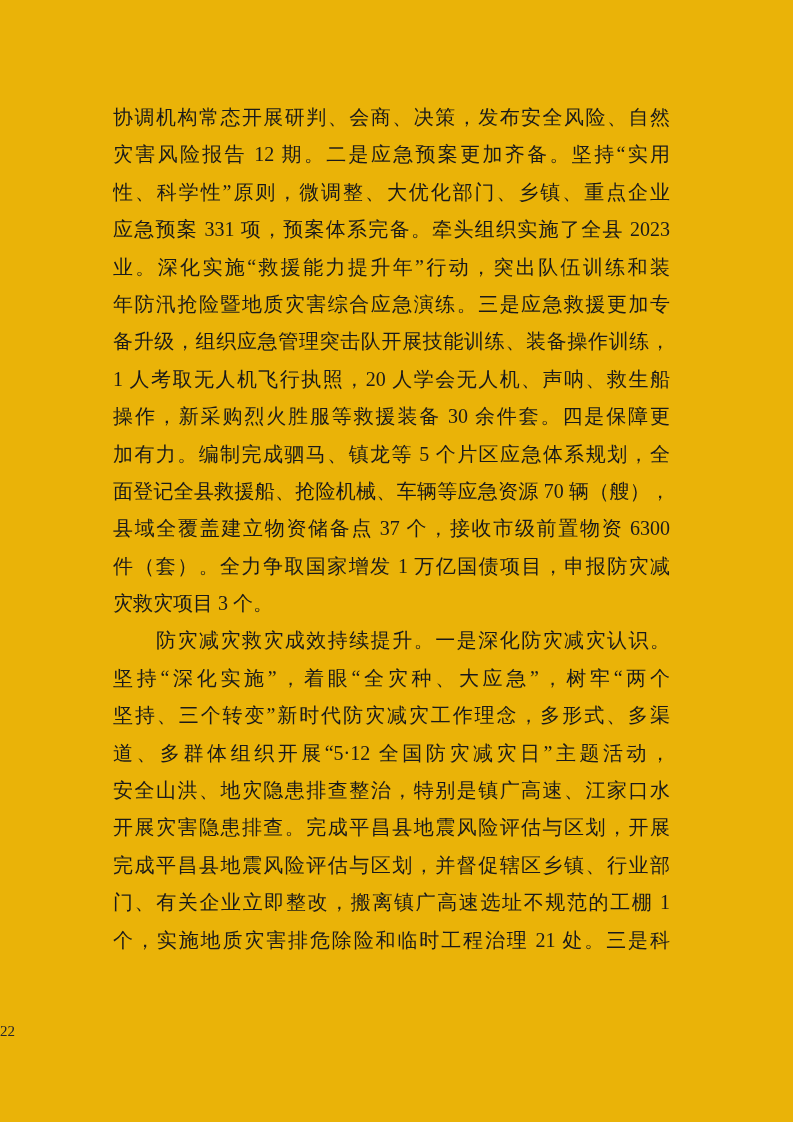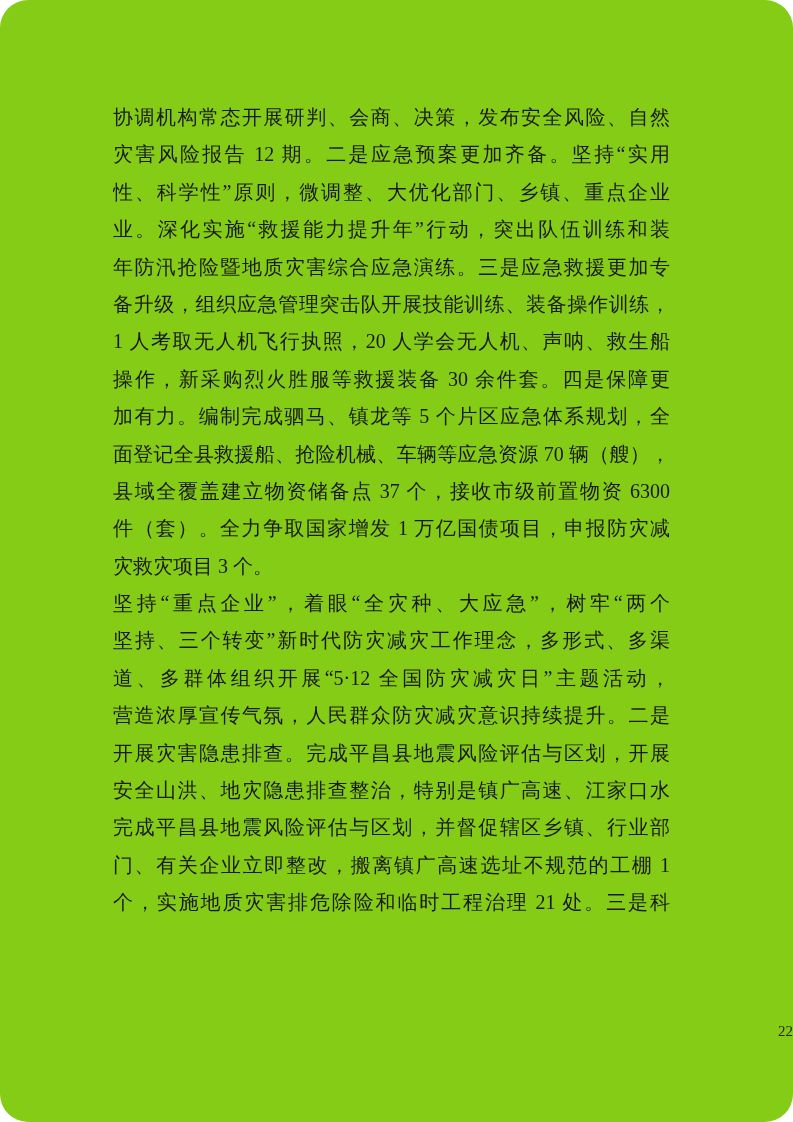--- a/index.html
+++ b/index.html
@@ -12,23 +12,22 @@
     height: 1122px;
     position: relative;
     font-family: "Liberation Serif", "DejaVu Serif", serif;
   }
   .page {
     position: absolute;
     left: 0;
     top: 0;
     width: 793px;
     height: 1122px;
-    background: #84cc16;
+    background: #eab308;
     overflow: hidden;
-    border-radius: 28px;
   }
   .body-text {
     position: absolute;
     left: 113px;
     top: 99px;
     width: 557px;
     color: #1a1a1a;
     font-size: 20px;
     line-height: 37.4px;
   }
@@ -44,48 +43,49 @@
     text-align-last: left;
   }
   .line.indent {
     text-indent: 2.15em;
   }
   .page-number {
     position: absolute;
     left: 0;
     top: 1021px;
     width: 793px;
-    text-align: right;
+    text-align: left;
     font-size: 15px;
     line-height: 20px;
     color: #24242c;
   }
 </style>
 </head>
 <body>
 
 <div class="page">
   <div class="body-text">
     <div class="line">协调机构常态开展研判、会商、决策，发布安全风险、自然</div>
     <div class="line">灾害风险报告 12 期。二是应急预案更加齐备。坚持“实用</div>
     <div class="line">性、科学性”原则，微调整、大优化部门、乡镇、重点企业</div>
+    <div class="line">应急预案 331 项，预案体系完备。牵头组织实施了全县 2023</div>
     <div class="line">业。深化实施“救援能力提升年”行动，突出队伍训练和装</div>
     <div class="line">年防汛抢险暨地质灾害综合应急演练。三是应急救援更加专</div>
     <div class="line">备升级，组织应急管理突击队开展技能训练、装备操作训练，</div>
     <div class="line">1 人考取无人机飞行执照，20 人学会无人机、声呐、救生船</div>
     <div class="line">操作，新采购烈火胜服等救援装备 30 余件套。四是保障更</div>
     <div class="line">加有力。编制完成驷马、镇龙等 5 个片区应急体系规划，全</div>
     <div class="line">面登记全县救援船、抢险机械、车辆等应急资源 70 辆（艘），</div>
     <div class="line">县域全覆盖建立物资储备点 37 个，接收市级前置物资 6300</div>
     <div class="line">件（套）。全力争取国家增发 1 万亿国债项目，申报防灾减</div>
     <div class="line para-end">灾救灾项目 3 个。</div>
-    <div class="line">坚持“重点企业”，着眼“全灾种、大应急”，树牢“两个</div>
+    <div class="line indent">防灾减灾救灾成效持续提升。一是深化防灾减灾认识。</div>
+    <div class="line">坚持“深化实施”，着眼“全灾种、大应急”，树牢“两个</div>
     <div class="line">坚持、三个转变”新时代防灾减灾工作理念，多形式、多渠</div>
     <div class="line">道、多群体组织开展“5·12 全国防灾减灾日”主题活动，</div>
-    <div class="line">营造浓厚宣传气氛，人民群众防灾减灾意识持续提升。二是</div>
+    <div class="line">安全山洪、地灾隐患排查整治，特别是镇广高速、江家口水</div>
     <div class="line">开展灾害隐患排查。完成平昌县地震风险评估与区划，开展</div>
-    <div class="line">安全山洪、地灾隐患排查整治，特别是镇广高速、江家口水</div>
     <div class="line">完成平昌县地震风险评估与区划，并督促辖区乡镇、行业部</div>
     <div class="line">门、有关企业立即整改，搬离镇广高速选址不规范的工棚 1</div>
     <div class="line">个，实施地质灾害排危除险和临时工程治理 21 处。三是科</div>
   </div>
   <div class="page-number">22</div>
 </div>
 
 </body></html>

